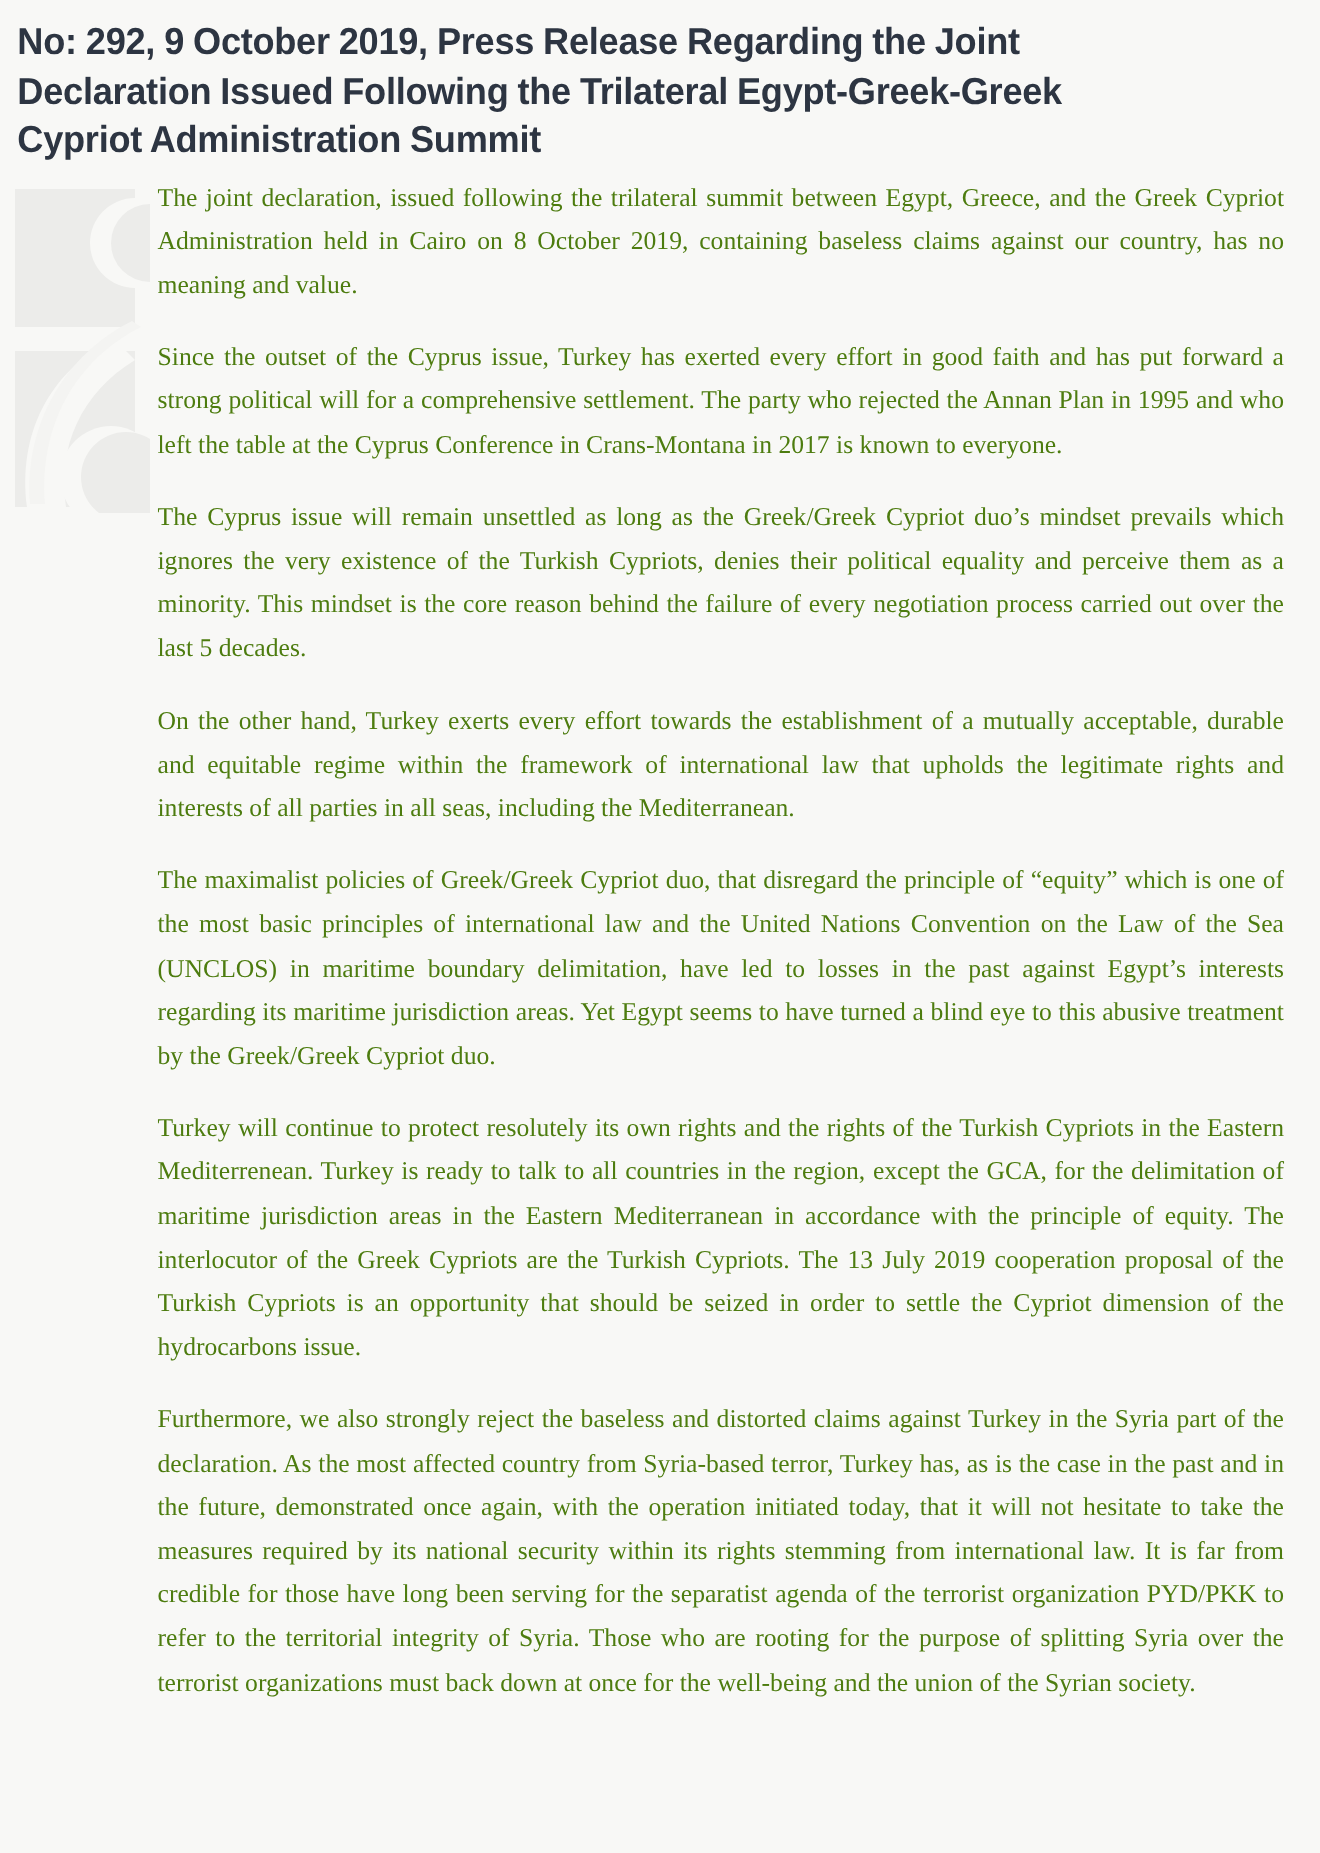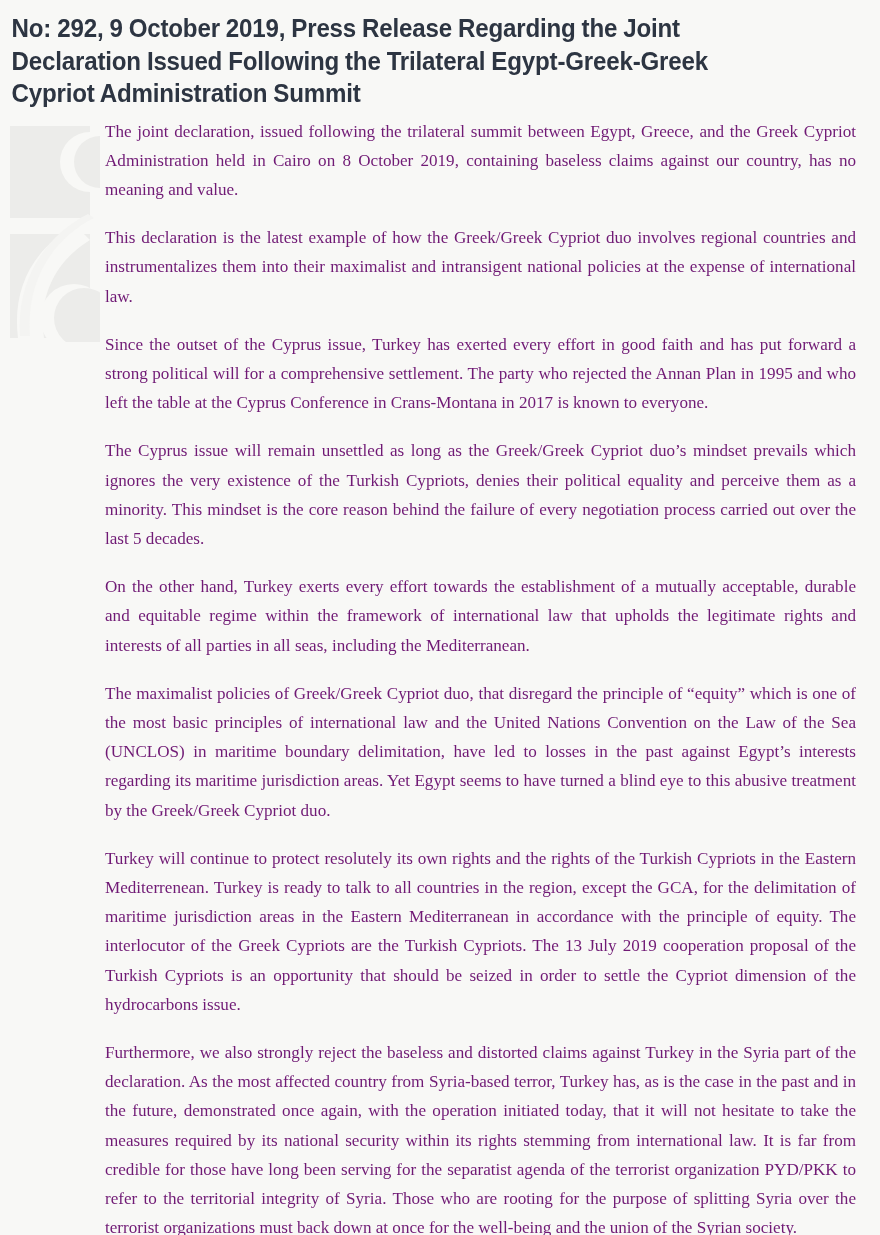--- a/index.html
+++ b/index.html
@@ -66,21 +66,21 @@
     box-sizing: border-box;
     width: 880px;
   }
 
   .para {
     margin: 0 0 0 0;
     padding: 0 24px 0 105px;
     font-family: "Liberation Serif", serif;
     font-size: 17.1px;
     line-height: 29.2px;
-    color: #701a75;
+    color: #4d7c0f;
     text-align: justify;
     text-justify: inter-word;
     -webkit-font-smoothing: antialiased;
   }
 
   .para + .para {
     margin-top: 19px;
   }
 
   
@@ -106,21 +106,20 @@
       <path d="M90 96 C46 118 22 162 26 214 L16 214 C12 160 40 114 84 92 Z" fill="#f4f4f2"></path>
       <circle cx="70" cy="196" r="34" fill="#f8f8f6"></circle>
       <circle cx="80" cy="196" r="30" fill="#ececea"></circle>
     </svg>
   </div>
 
   <h1 class="doc-title">No: 292, 9 October 2019, Press Release Regarding the Joint Declaration Issued Following the Trilateral Egypt-Greek-Greek Cypriot Administration Summit</h1>
 
   <div class="body-content">
     <p class="para">The joint declaration, issued following the trilateral summit between Egypt, Greece, and the Greek Cypriot Administration held in Cairo on 8 October 2019, containing baseless claims against our country, has no meaning and value.</p>
-    <p class="para">This declaration is the latest example of how the Greek/Greek Cypriot duo involves regional countries and instrumentalizes them into their maximalist and intransigent national policies at the expense of international law.</p>
     <p class="para">Since the outset of the Cyprus issue, Turkey has exerted every effort in good faith and has put forward a strong political will for a comprehensive settlement. The party who rejected the Annan Plan in 1995 and who left the table at the Cyprus Conference in Crans-Montana in 2017 is known to everyone.</p>
     <p class="para">The Cyprus issue will remain unsettled as long as the Greek/Greek Cypriot duo’s mindset prevails which ignores the very existence of the Turkish Cypriots, denies their political equality and perceive them as a minority. This mindset is the core reason behind the failure of every negotiation process carried out over the last 5 decades.</p>
     <p class="para">On the other hand, Turkey exerts every effort towards the establishment of a mutually acceptable, durable and equitable regime within the framework of international law that upholds the legitimate rights and interests of all parties in all seas, including the Mediterranean.</p>
     <p class="para">The maximalist policies of Greek/Greek Cypriot duo, that disregard the principle of “equity” which is one of the most basic principles of international law and the United Nations Convention on the Law of the Sea (UNCLOS) in maritime boundary delimitation, have led to losses in the past against Egypt’s interests regarding its maritime jurisdiction areas. Yet Egypt seems to have turned a blind eye to this abusive treatment by the Greek/Greek Cypriot duo.</p>
     <p class="para">Turkey will continue to protect resolutely its own rights and the rights of the Turkish Cypriots in the Eastern Mediterrenean. Turkey is ready to talk to all countries in the region, except the GCA, for the delimitation of maritime jurisdiction areas in the Eastern Mediterranean in accordance with the principle of equity. The interlocutor of the Greek Cypriots are the Turkish Cypriots. The 13 July 2019 cooperation proposal of the Turkish Cypriots is an opportunity that should be seized in order to settle the Cypriot dimension of the hydrocarbons issue.</p>
     <p class="para">Furthermore, we also strongly reject the baseless and distorted claims against Turkey in the Syria part of the declaration. As the most affected country from Syria-based terror, Turkey has, as is the case in the past and in the future, demonstrated once again, with the operation initiated today, that it will not hesitate to take the measures required by its national security within its rights stemming from international law. It is far from credible for those have long been serving for the separatist agenda of the terrorist organization PYD/PKK to refer to the territorial integrity of Syria. Those who are rooting for the purpose of splitting Syria over the terrorist organizations must back down at once for the well-being and the union of the Syrian society.</p>
   </div>
 
 </div>
 

